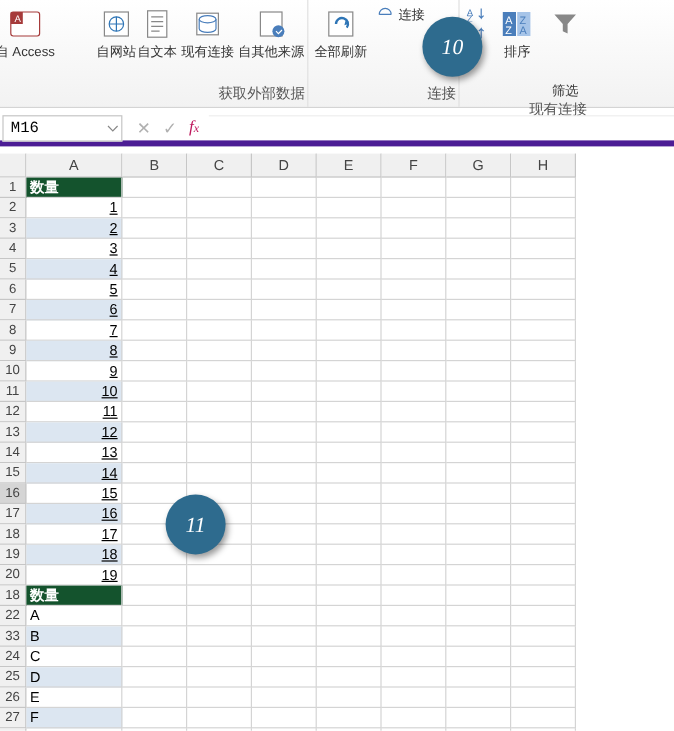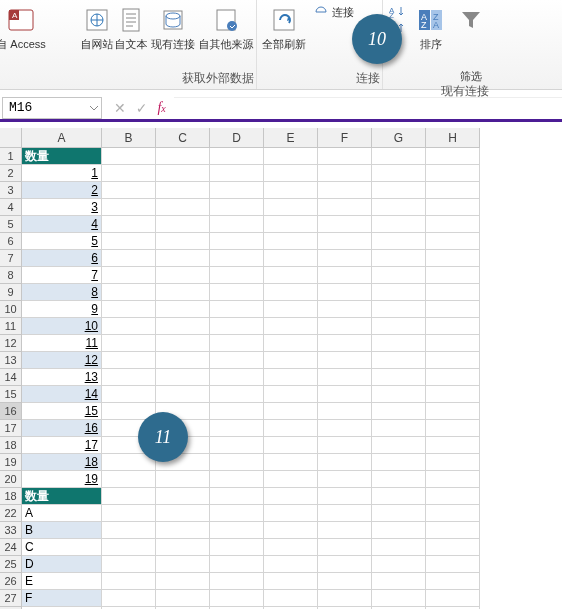--- a/index.html
+++ b/index.html
@@ -63,21 +63,21 @@
   .mini { display:flex; align-items:center; gap:3px; font-size:11px; color:#333;}
   .mini .micon { width:16px;height:16px;display:flex;align-items:center;justify-content:center;}
   .small-pair {display:flex;flex-direction:column;gap:1px;padding:2px 3px;}
   .small-pair .micon{width:20px;height:16px;}
   
   
   .fx-bar {
     height: 26px;
     display:flex;
     align-items:center;
-    border-bottom:3px solid #4c1d95;
+    border-bottom:5px solid #4c1d95;
   }
   .namebox {
     width: 100px;
     height: 22px;
     border:1px solid #c5c5c5;
     background:#fff;
     display:flex;align-items:center;
     font-family: "Courier New", monospace;
     font-size:13px;
     padding-left:6px;
@@ -97,21 +97,21 @@
   .colh{border:1px solid #c6c6c6;border-width:0 1px 1px 0;background:#f0f0f0;text-align:center;font-size:12px;color:#444;line-height:20px;}
   .colh.colA{width:80px;}
   .colh.colO{width:54px;}
   .rowh{width:22px;border:1px solid #c6c6c6;border-width:0 1px 1px 0;background:#f0f0f0;text-align:center;font-size:11px;color:#444;line-height:17px;}
   .rowh.sel{background:#d5d5d5;}
   .row{display:flex;height:17px;}
   .cell{border:1px solid #d4d4d4;border-width:0 1px 1px 0;font-size:12px;padding:0 3px;line-height:16px;overflow:hidden;white-space:nowrap;}
   .cell.cA{width:80px;}
   .cell.cO{width:54px;}
   .cell.num{text-align:right;font-family:Arial,sans-serif;text-decoration:underline;}
-  .cell.hdr{background:#0f766e;color:#fff;font-weight:bold;}
+  .cell.hdr{background:#14532d;color:#fff;font-weight:bold;}
   .cell.band{background:#dce6f1;}
 
   
   .bubble{
     position:absolute;
     width:50px;height:50px;border-radius:50%;
     background:#2e6b8e;
     color:#fff;font-style:italic;font-size:18px;
     display:flex;align-items:center;justify-content:center;
     box-shadow:2px 3px 5px rgba(0,0,0,.4);

